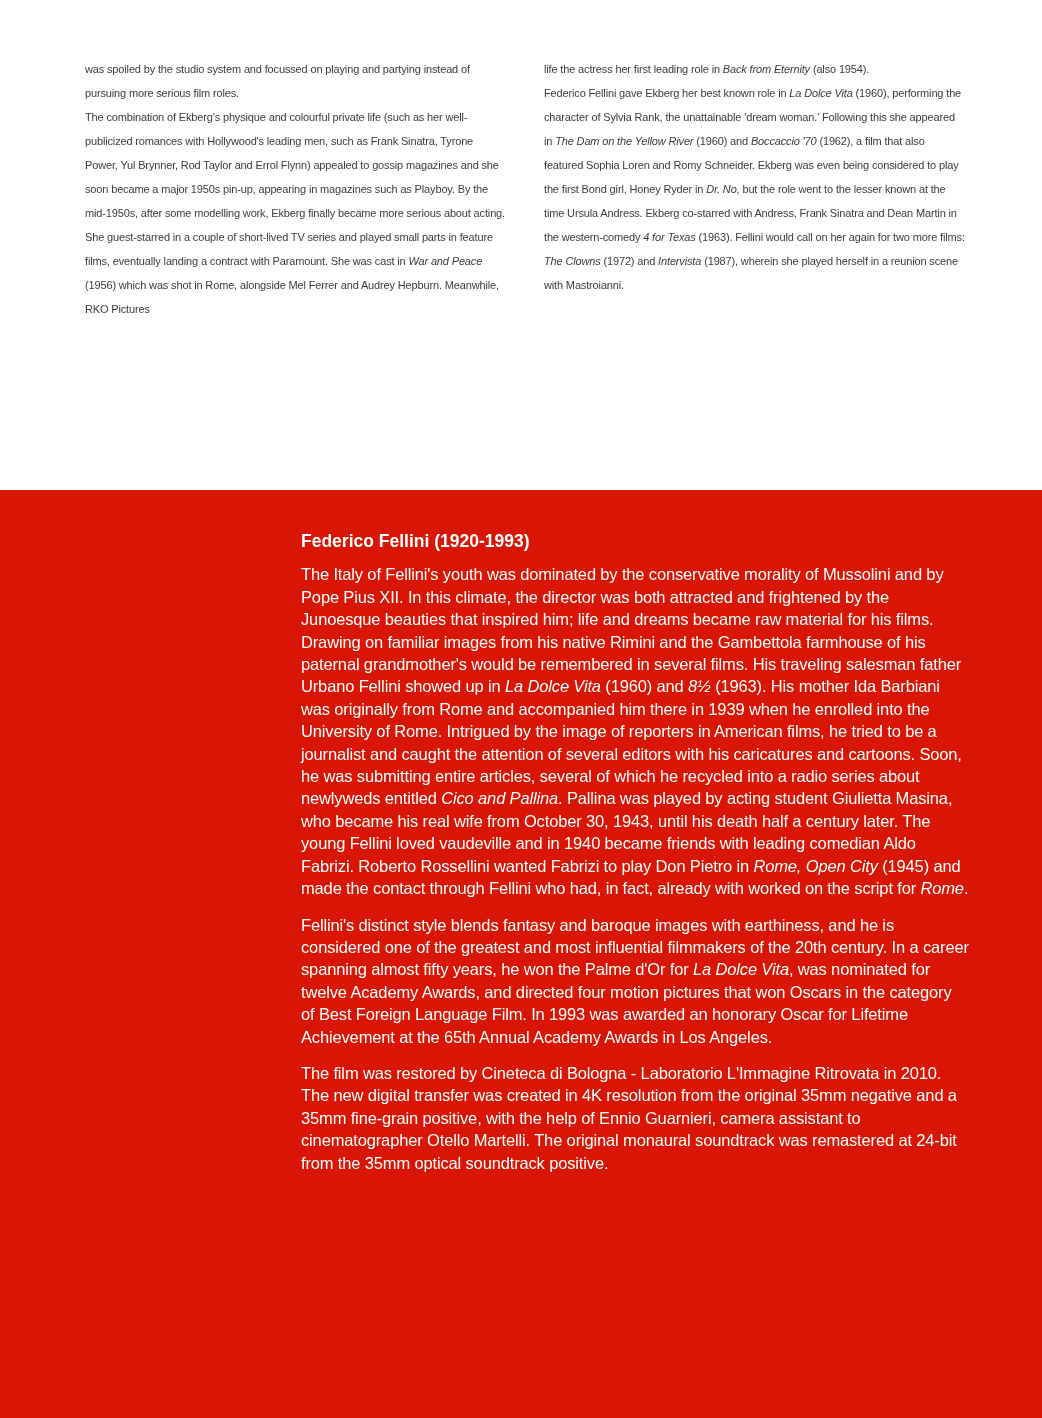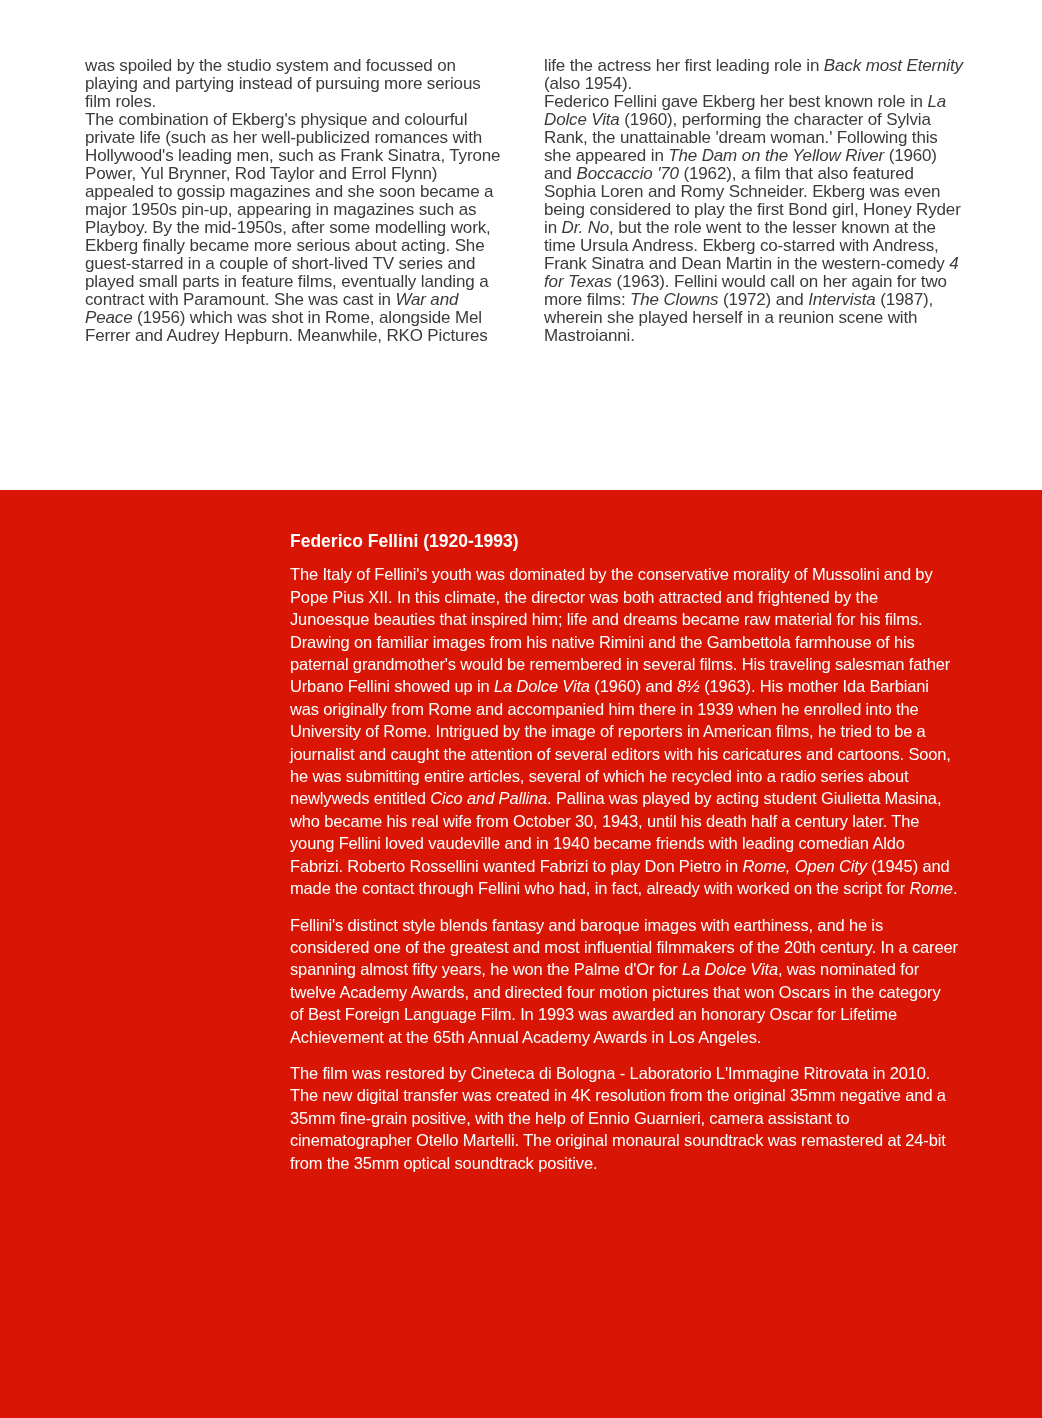--- a/index.html
+++ b/index.html
@@ -14,37 +14,37 @@
   }
   .top-columns {
     position: absolute;
     left: 85px;
     top: 57px;
     display: flex;
     gap: 38px;
   }
   .col {
     width: 421px;
-    font-size: 17px;
-    line-height: 18px;
+    font-size: 11px;
+    line-height: 24px;
     letter-spacing: -0.15px;
     color: var(--body_text, #3b3b3b);
   }
   .col p + p { }
   .red-panel {
     position: absolute;
     left: 0;
     top: 490px;
     width: 1042px;
     height: 928px;
     background: var(--red_panel, #d91606);
   }
   .red-inner {
     position: absolute;
-    left: 290px;
+    left: 301px;
     top: 40px;
     width: 668px;
     color: var(--red_panel_text, #ffffff);
     font-size: 16.5px;
     line-height: 22.4px;
     letter-spacing: -0.15px;
   }
   .red-inner h2 {
     font-size: 17.5px;
     font-weight: bold;
@@ -58,21 +58,21 @@
 <body>
 
 <main>
 
   <section class="top-columns">
     <div class="col">
       <p><span>was spoiled by the studio system and focussed on playing and partying instead of pursuing more serious film roles.</span></p>
       <p><span>The combination of Ekberg's physique and colourful private life (such as her well-publicized romances with Hollywood's leading men, such as Frank Sinatra, Tyrone Power, Yul Brynner, Rod Taylor and Errol Flynn) appealed to gossip magazines and she soon became a major 1950s pin-up, appearing in magazines such as Playboy. By the mid-1950s, after some modelling work, Ekberg finally became more serious about acting. She guest-starred in a couple of short-lived TV series and played small parts in feature films, eventually landing a contract with Paramount. She was cast in </span><span class="it">War and Peace</span><span> (1956) which was shot in Rome, alongside Mel Ferrer and Audrey Hepburn. Meanwhile, RKO Pictures</span></p>
     </div>
     <div class="col">
-      <p><span>life the actress her first leading role in </span><span class="it">Back most Eternity</span><span> (also 1954).</span></p>
+      <p><span>life the actress her first leading role in </span><span class="it">Back from Eternity</span><span> (also 1954).</span></p>
       <p><span>Federico Fellini gave Ekberg her best known role in </span><span class="it">La Dolce Vita</span><span> (1960), performing the character of Sylvia Rank, the unattainable 'dream woman.' Following this she appeared in </span><span class="it">The Dam on the Yellow River</span><span> (1960) and </span><span class="it">Boccaccio '70</span><span> (1962), a film that also featured Sophia Loren and Romy Schneider. Ekberg was even being considered to play the first Bond girl, Honey Ryder in </span><span class="it">Dr. No</span><span>, but the role went to the lesser known at the time Ursula Andress. Ekberg co-starred with Andress, Frank Sinatra and Dean Martin in the western-comedy </span><span class="it">4 for Texas</span><span> (1963). Fellini would call on her again for two more films: </span><span class="it">The Clowns</span><span> (1972) and </span><span class="it">Intervista</span><span> (1987), wherein she played herself in a reunion scene with Mastroianni.</span></p>
     </div>
   </section>
 
   <section class="red-panel">
     <div class="red-inner">
       <h2>Federico Fellini (1920-1993)</h2>
       <p><span>The Italy of Fellini's youth was dominated by the conservative morality of Mussolini and by Pope Pius XII. In this climate, the director was both attracted and frightened by the Junoesque beauties that inspired him; life and dreams became raw material for his films. Drawing on familiar images from his native Rimini and the Gambettola farmhouse of his paternal grandmother's would be remembered in several films. His traveling salesman father Urbano Fellini showed up in </span><span class="it">La Dolce Vita</span><span> (1960) and </span><span class="it">8½</span><span> (1963). His mother Ida Barbiani was originally from Rome and accompanied him there in 1939 when he enrolled into the University of Rome. Intrigued by the image of reporters in American films, he tried to be a journalist and caught the attention of several editors with his caricatures and cartoons. Soon, he was submitting entire articles, several of which he recycled into a radio series about newlyweds entitled </span><span class="it">Cico and Pallina</span><span>. Pallina was played by acting student Giulietta Masina, who became his real wife from October 30, 1943, until his death half a century later. The young Fellini loved vaudeville and in 1940 became friends with leading comedian Aldo Fabrizi. Roberto Rossellini wanted Fabrizi to play Don Pietro in </span><span class="it">Rome, Open City</span><span> (1945) and made the contact through Fellini who had, in fact, already with worked on the script for </span><span class="it">Rome</span><span>.</span></p>
       <p><span>Fellini's distinct style blends fantasy and baroque images with earthiness, and he is considered one of the greatest and most influential filmmakers of the 20th century. In a career spanning almost fifty years, he won the Palme d'Or for </span><span class="it">La Dolce Vita</span><span>, was nominated for twelve Academy Awards, and directed four motion pictures that won Oscars in the category of Best Foreign Language Film. In 1993 was awarded an honorary Oscar for Lifetime Achievement at the 65th Annual Academy Awards in Los Angeles.</span></p>
       <p><span>The film was restored by Cineteca di Bologna - Laboratorio L'Immagine Ritrovata in 2010. The new digital transfer was created in 4K resolution from the original 35mm negative and a 35mm fine-grain positive, with the help of Ennio Guarnieri, camera assistant to cinematographer Otello Martelli. The original monaural soundtrack was remastered at 24-bit from the 35mm optical soundtrack positive.</span></p>

